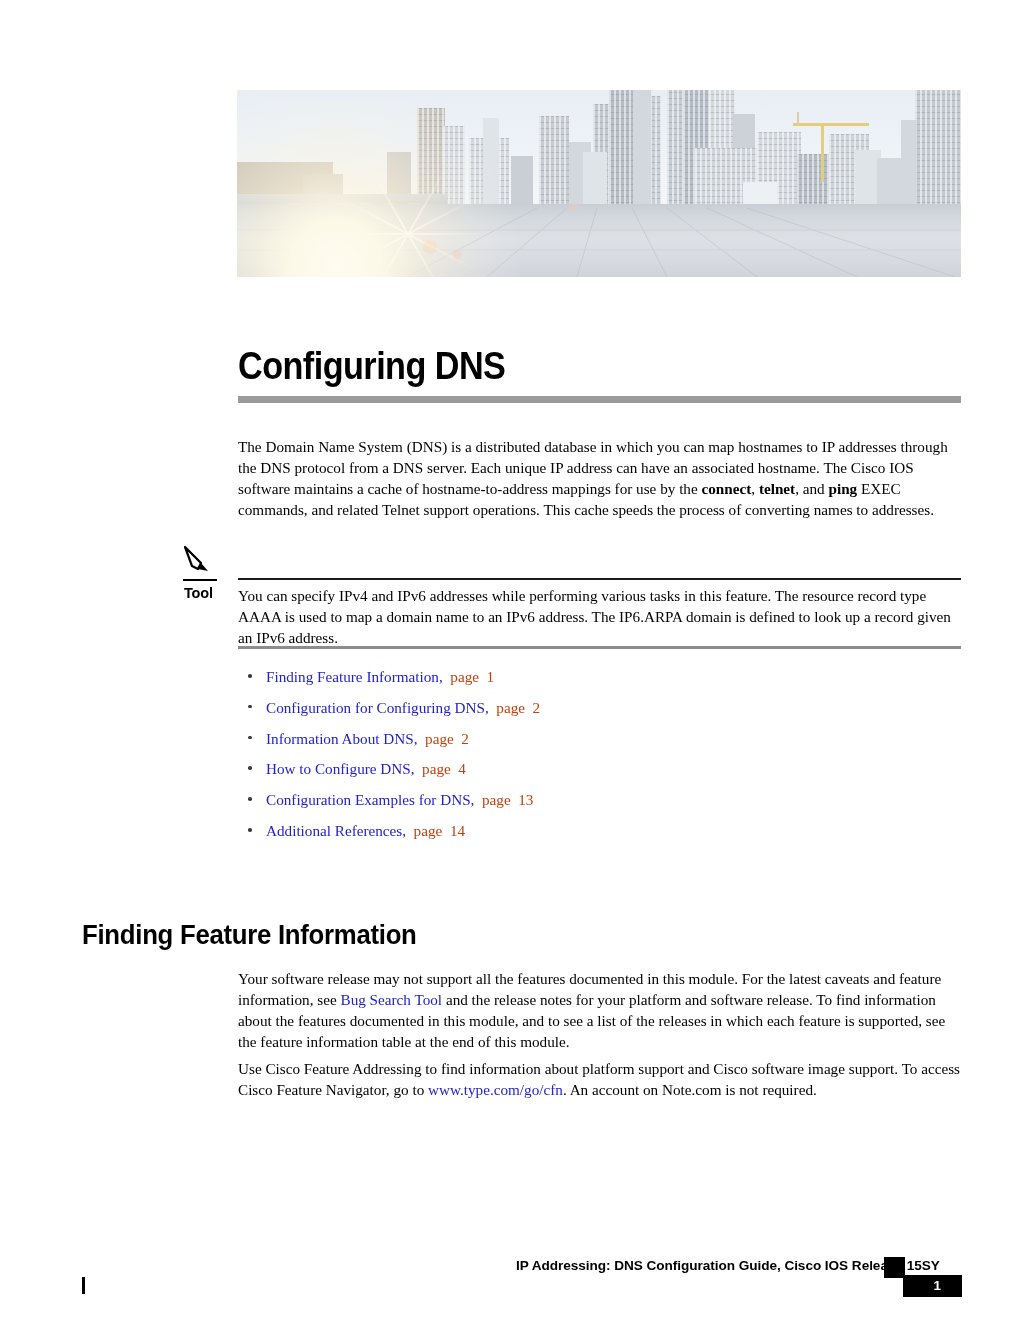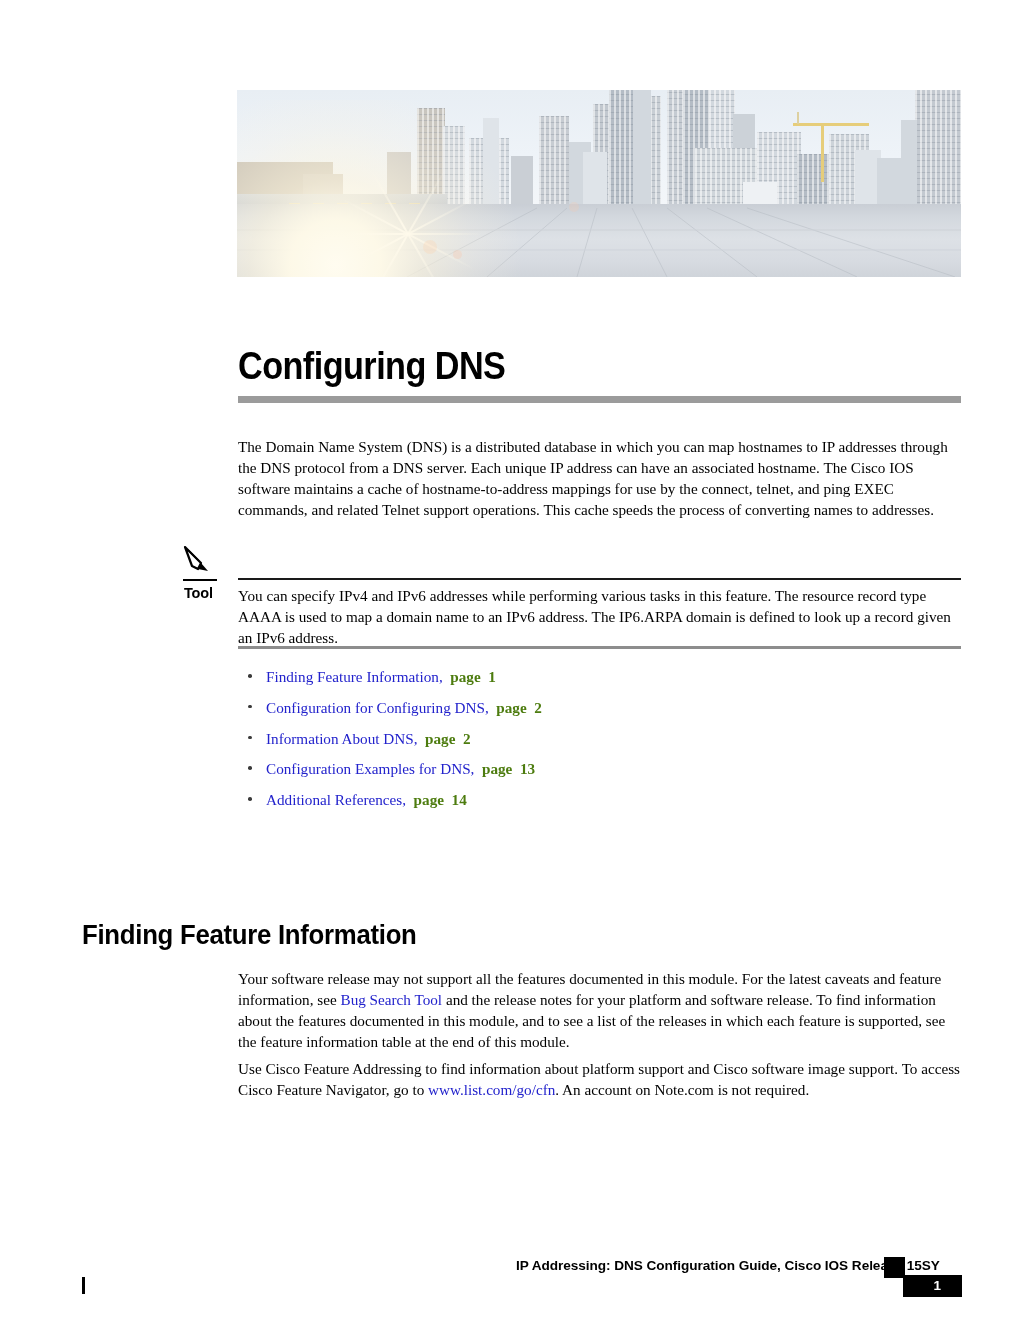--- a/index.html
+++ b/index.html
@@ -123,21 +123,21 @@
   
   .para {
     position: absolute;
     left: 238px;
     width: 723px;
     font-size: 15.2px;
     line-height: 21.1px;
     text-align: left;
     color: #000;
   }
-  .para b { font-weight: normal; }
+  .para b { font-weight: bold; }
   .lnk { color: #2222cc; }
 
   
   .note-wrap { position: absolute; left: 181px; top: 543px; width: 780px; }
   .note-icon {
     position: absolute;
     left: 0px; top: 0px;
     width: 40px; height: 34px;
   }
   .note-icon-rule {
@@ -196,21 +196,21 @@
   }
   .toc-list li .bullet {
     position: absolute;
     left: 10px;
     top: 7px;
     width: 3.6px;
     height: 3.6px;
     border-radius: 50%;
     background: #3a3a3a;
   }
-  .toc-page { color: #4d7c0f; font-weight: bold; }
+  .toc-page { color: #c2410c; }
 
   
   .section-heading {
     position: absolute;
     left: 82px;
     top: 918px;
     font-family: "Liberation Sans Narrow", "Liberation Sans", sans-serif;
     font-weight: bold;
     font-size: 28px;
     line-height: 34px;
@@ -397,35 +397,38 @@
   <li>
     <span class="bullet"></span><a href="#" class="lnk" style="text-decoration:none;">Finding Feature Information,</a>&nbsp;&nbsp;<span class="toc-page">page</span>&nbsp;&nbsp;<span class="toc-page">1</span>
   </li>
   <li>
     <span class="bullet"></span><a href="#" class="lnk" style="text-decoration:none;">Configuration for Configuring DNS,</a>&nbsp;&nbsp;<span class="toc-page">page</span>&nbsp;&nbsp;<span class="toc-page">2</span>
   </li>
   <li>
     <span class="bullet"></span><a href="#" class="lnk" style="text-decoration:none;">Information About DNS,</a>&nbsp;&nbsp;<span class="toc-page">page</span>&nbsp;&nbsp;<span class="toc-page">2</span>
   </li>
   <li>
+    <span class="bullet"></span><a href="#" class="lnk" style="text-decoration:none;">How to Configure DNS,</a>&nbsp;&nbsp;<span class="toc-page">page</span>&nbsp;&nbsp;<span class="toc-page">4</span>
+  </li>
+  <li>
     <span class="bullet"></span><a href="#" class="lnk" style="text-decoration:none;">Configuration Examples for DNS,</a>&nbsp;&nbsp;<span class="toc-page">page</span>&nbsp;&nbsp;<span class="toc-page">13</span>
   </li>
   <li>
     <span class="bullet"></span><a href="#" class="lnk" style="text-decoration:none;">Additional References,</a>&nbsp;&nbsp;<span class="toc-page">page</span>&nbsp;&nbsp;<span class="toc-page">14</span>
   </li>
 </ul>
 
 <div class="section-heading">Finding Feature Information</div>
 
 <div class="para" style="top:968px;">
   <span>Your software release may not support all the features documented in this module. For the latest caveats and feature information, see </span><a href="#" class="lnk" style="text-decoration:none;">Bug Search Tool</a><span> and the release notes for your platform and software release. To find information about the features documented in this module, and to see a list of the releases in which each feature is supported, see the feature information table at the end of this module.</span>
 </div>
 
 <div class="para" style="top:1058px;">
-  <span>Use Cisco Feature Addressing to find information about platform support and Cisco software image support. To access Cisco Feature Navigator, go to </span><a href="#" class="lnk" style="text-decoration:none;">www.list.com/go/cfn</a><span>. An account on Note.com is not required.</span>
+  <span>Use Cisco Feature Addressing to find information about platform support and Cisco software image support. To access Cisco Feature Navigator, go to </span><a href="#" class="lnk" style="text-decoration:none;">www.type.com/go/cfn</a><span>. An account on Note.com is not required.</span>
 </div>
 
 <div class="footer-title">IP Addressing: DNS Configuration Guide, Cisco IOS Release 15SY</div>
 <div class="footer-square"></div>
 <div class="footer-pagebox">
   <span class="footer-pagenum">1</span>
 </div>
 <div class="change-bar"></div>
 
 </body></html>

